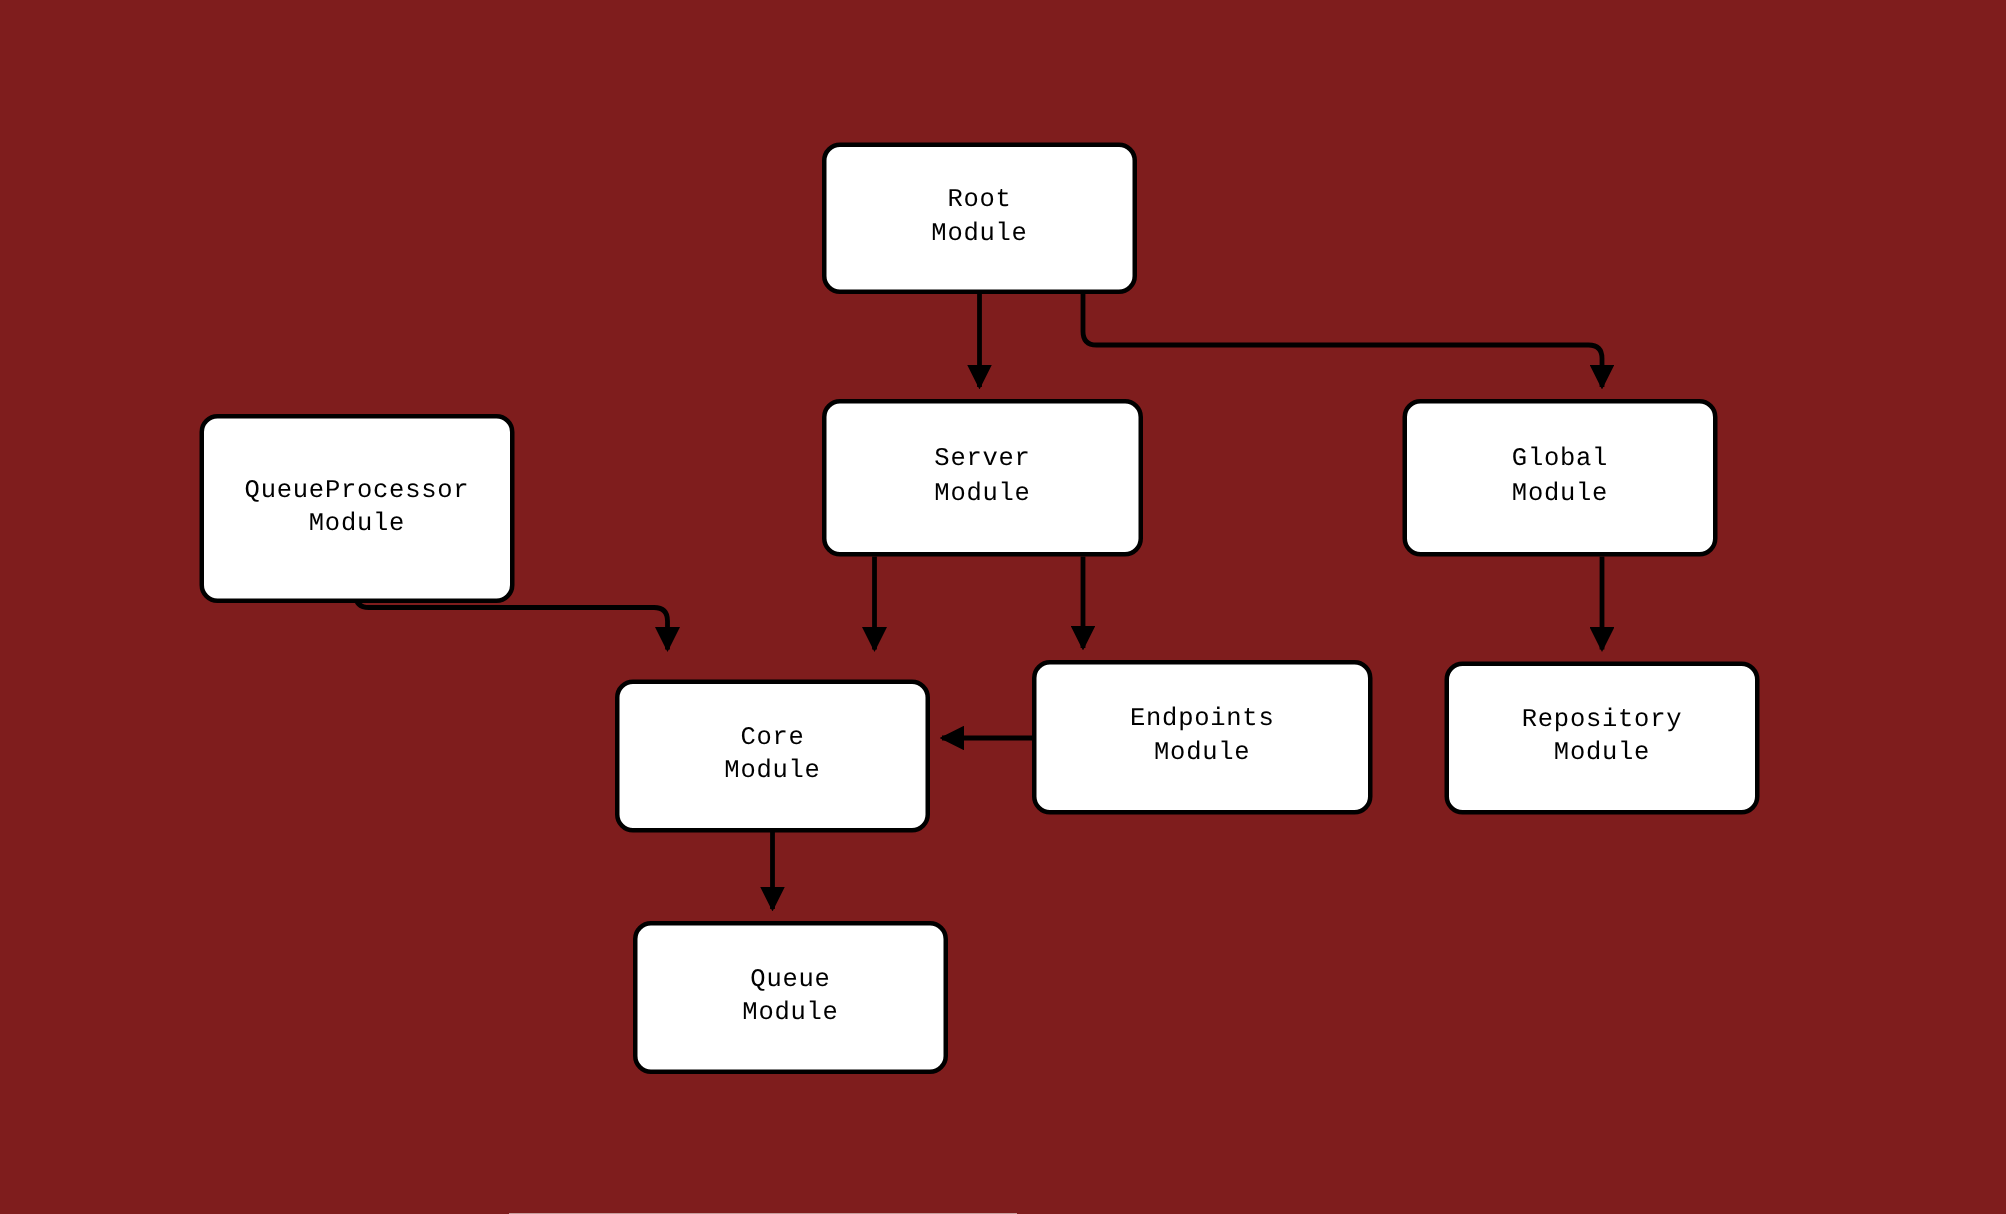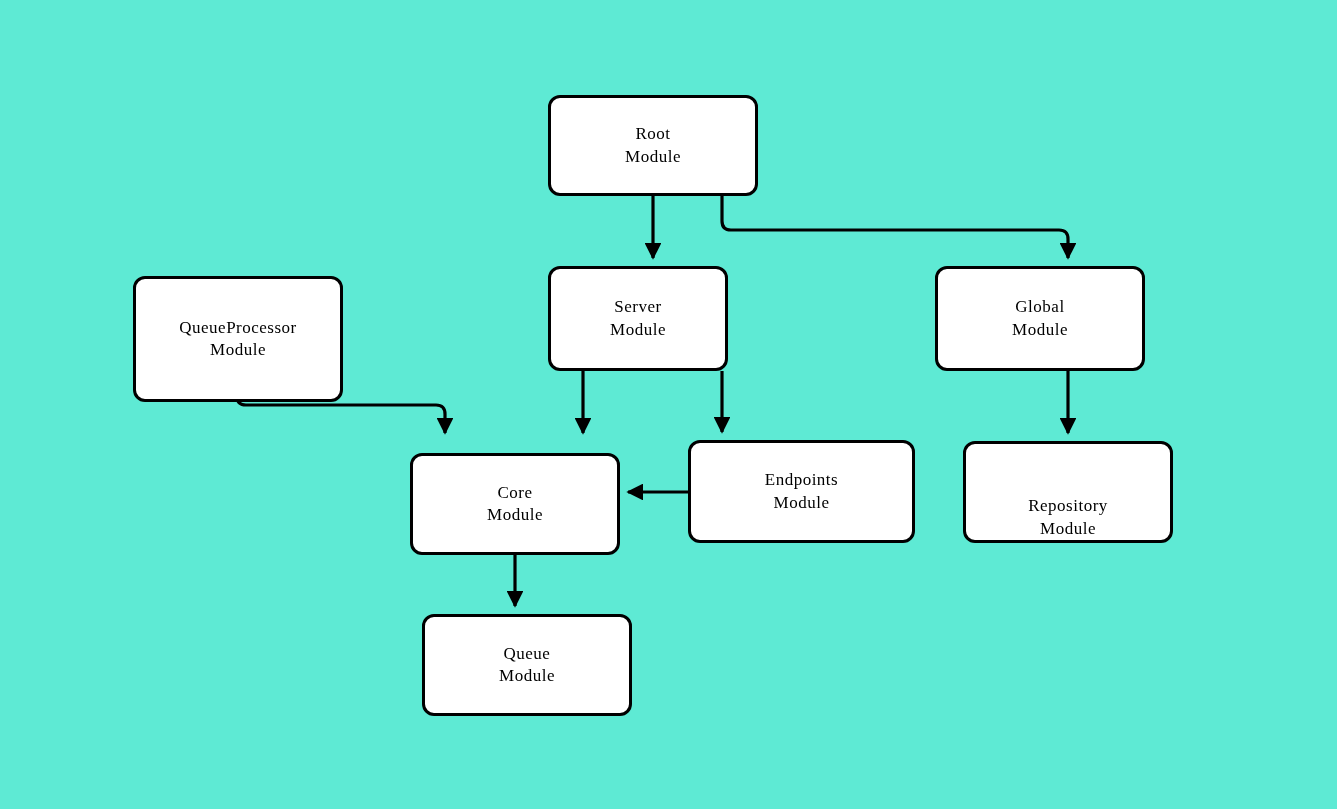--- a/index.html
+++ b/index.html
@@ -4,23 +4,23 @@
 <style>
   html, body {
     margin: 0;
     padding: 0;
     background: #ffffff;
   }
   #canvas {
     position: relative;
     width: 1337px;
     height: 809px;
-    background: #5eead4;
+    background: #7f1d1d;
     overflow: hidden;
-    font-family: Liberation Serif, serif;
+    font-family: Liberation Mono, monospace;
   }
   #edge-layer {
     position: absolute;
     left: 0;
     top: 0;
     width: 1337px;
     height: 809px;
   }
   .node {
     position: absolute;
@@ -68,37 +68,37 @@
 
   <div id="node-group">
       <div class="node" style="left: 548px; top: 95px; width: 210px; height: 101px;">
         <div class="node-label">Root
 Module</div>
       </div>
       <div class="node" style="left: 133px; top: 276px; width: 210px; height: 126px;">
         <div class="node-label">QueueProcessor
 Module</div>
       </div>
-      <div class="node" style="left: 548px; top: 266px; width: 180px; height: 105px;">
+      <div class="node" style="left: 548px; top: 266px; width: 214px; height: 105px;">
         <div class="node-label">Server
 Module</div>
       </div>
       <div class="node" style="left: 935px; top: 266px; width: 210px; height: 105px;">
         <div class="node-label">Global
 Module</div>
       </div>
       <div class="node" style="left: 410px; top: 441px; width: 210px; height: 102px; margin-top: 12px;">
         <div class="node-label">Core
 Module</div>
       </div>
       <div class="node" style="left: 688px; top: 440px; width: 227px; height: 103px;">
         <div class="node-label">Endpoints
 Module</div>
       </div>
-      <div class="node" style="left: 963px; top: 441px; width: 210px; height: 102px; align-items: flex-end;">
+      <div class="node" style="left: 963px; top: 441px; width: 210px; height: 102px;">
         <div class="node-label">Repository
 Module</div>
       </div>
       <div class="node" style="left: 410px; top: 614px; width: 210px; height: 102px; margin-left: 12px;">
         <div class="node-label">Queue
 Module</div>
       </div>
     </div>
 
 </div>

